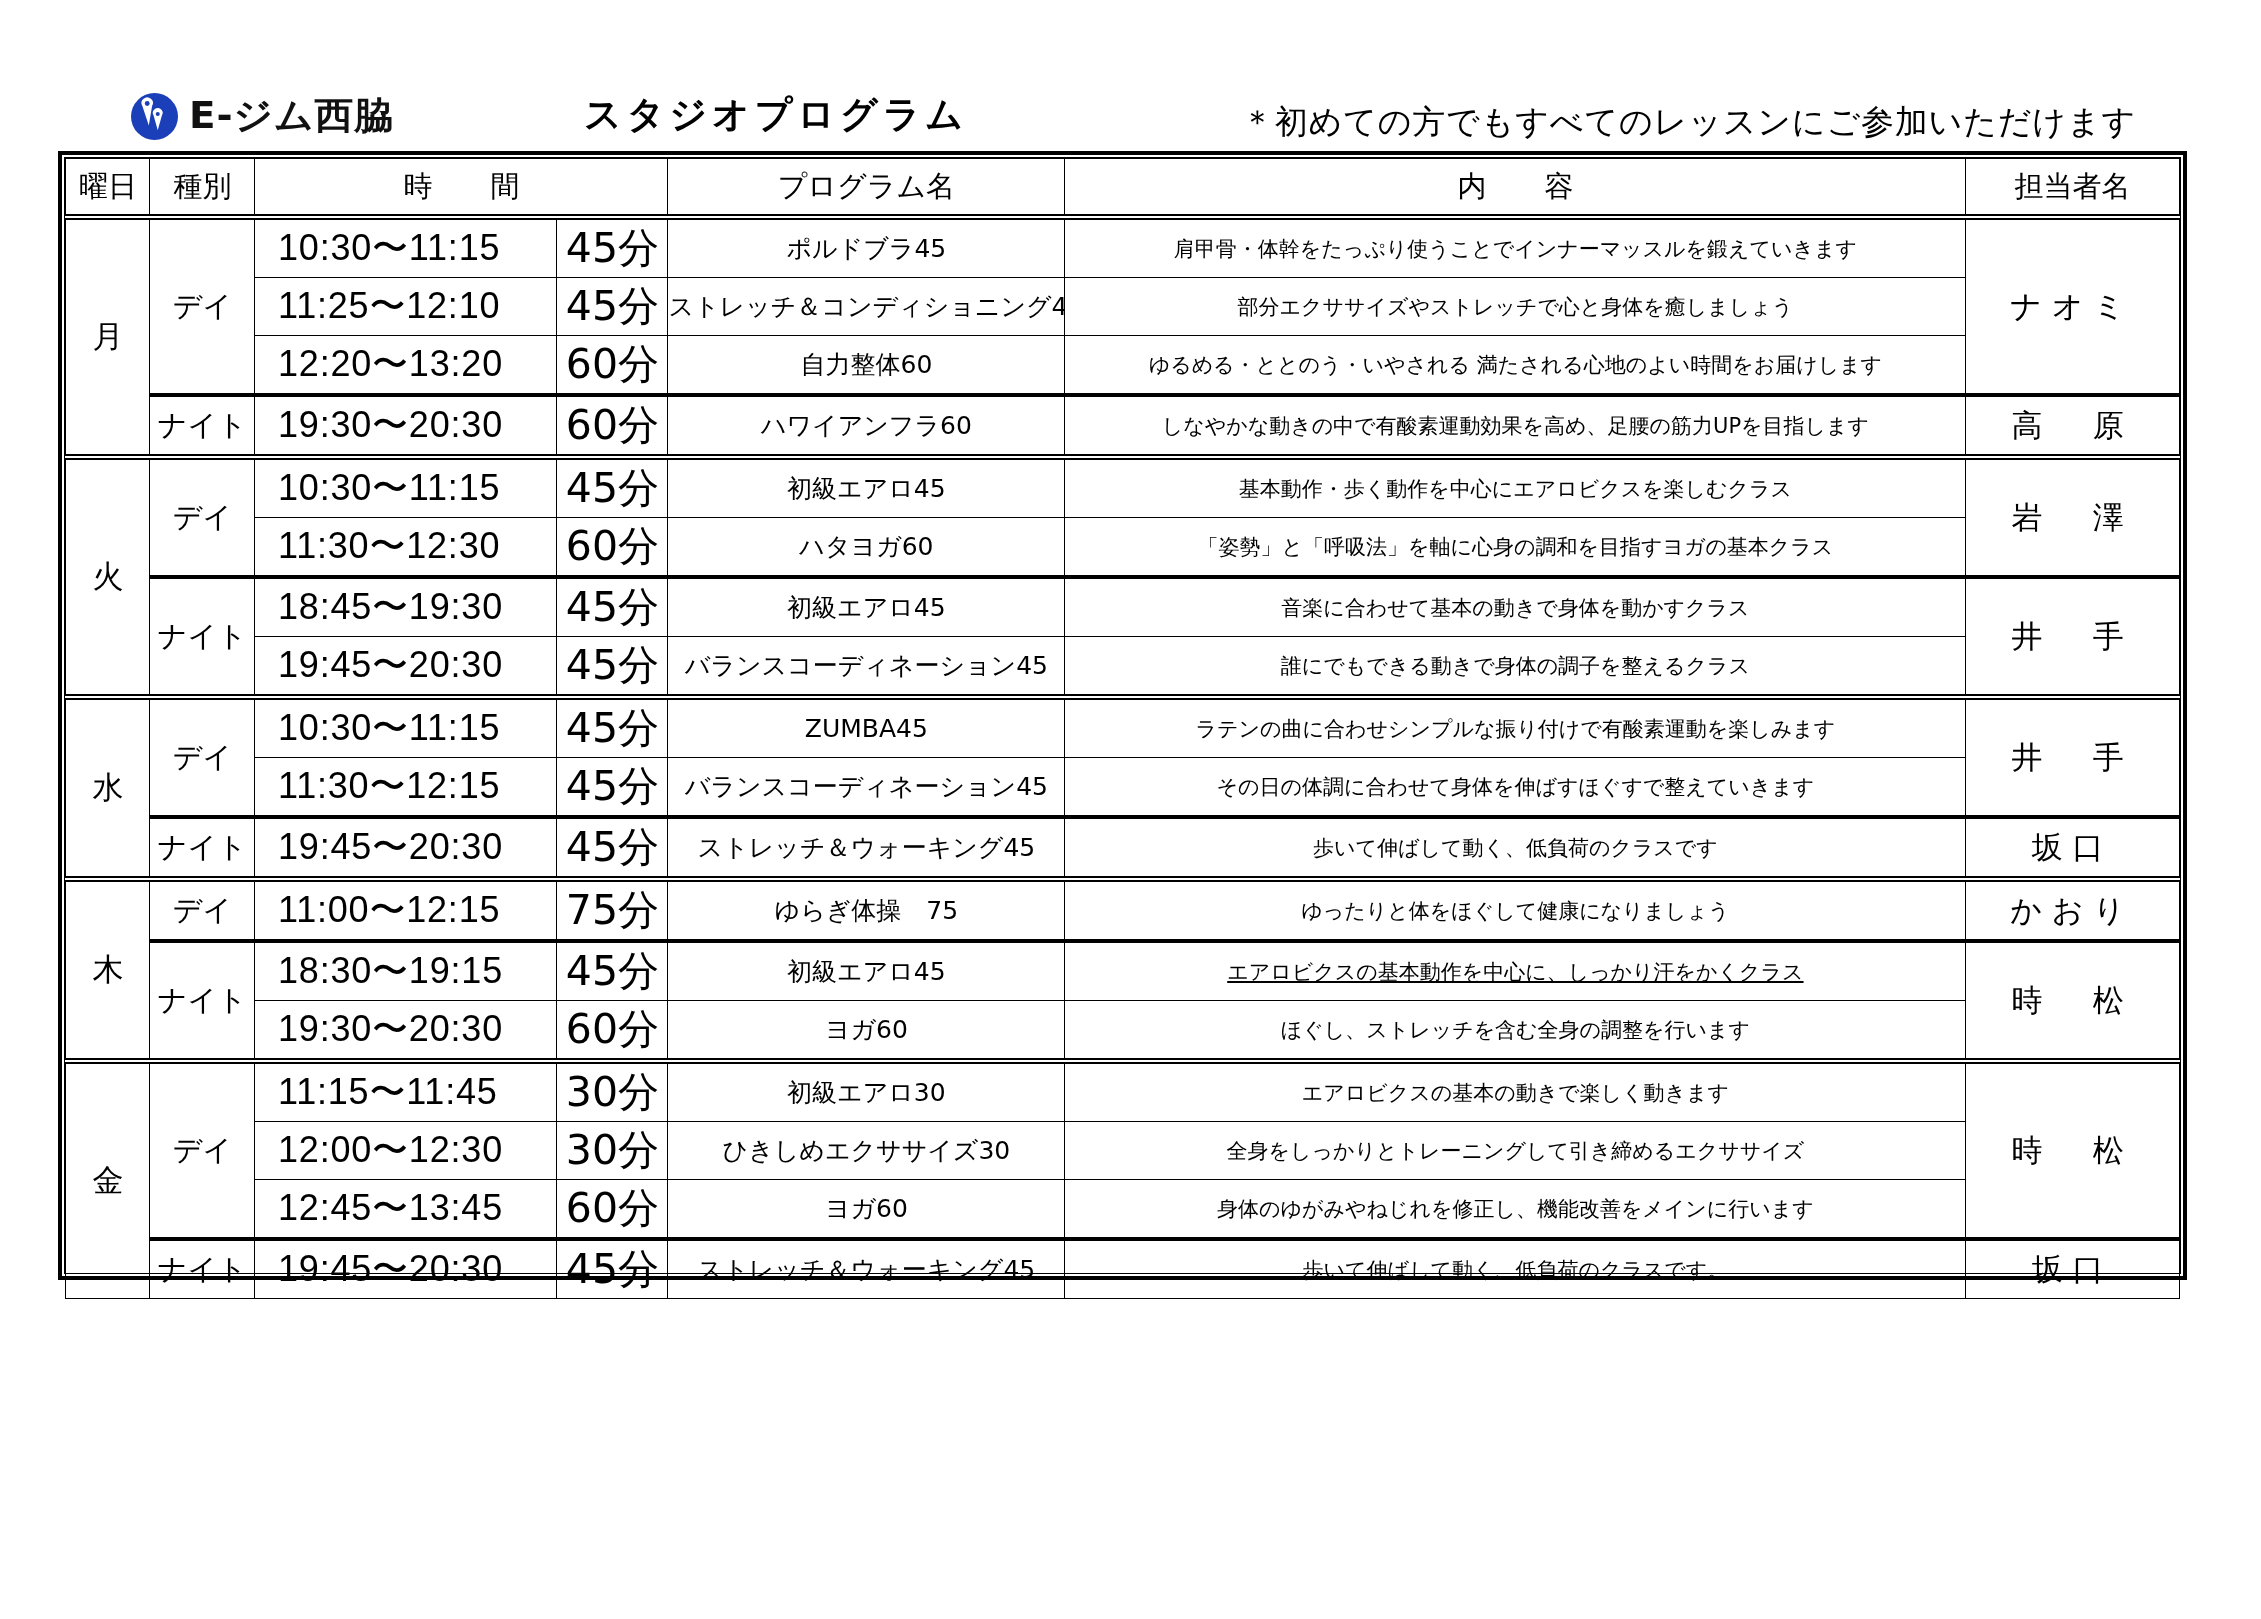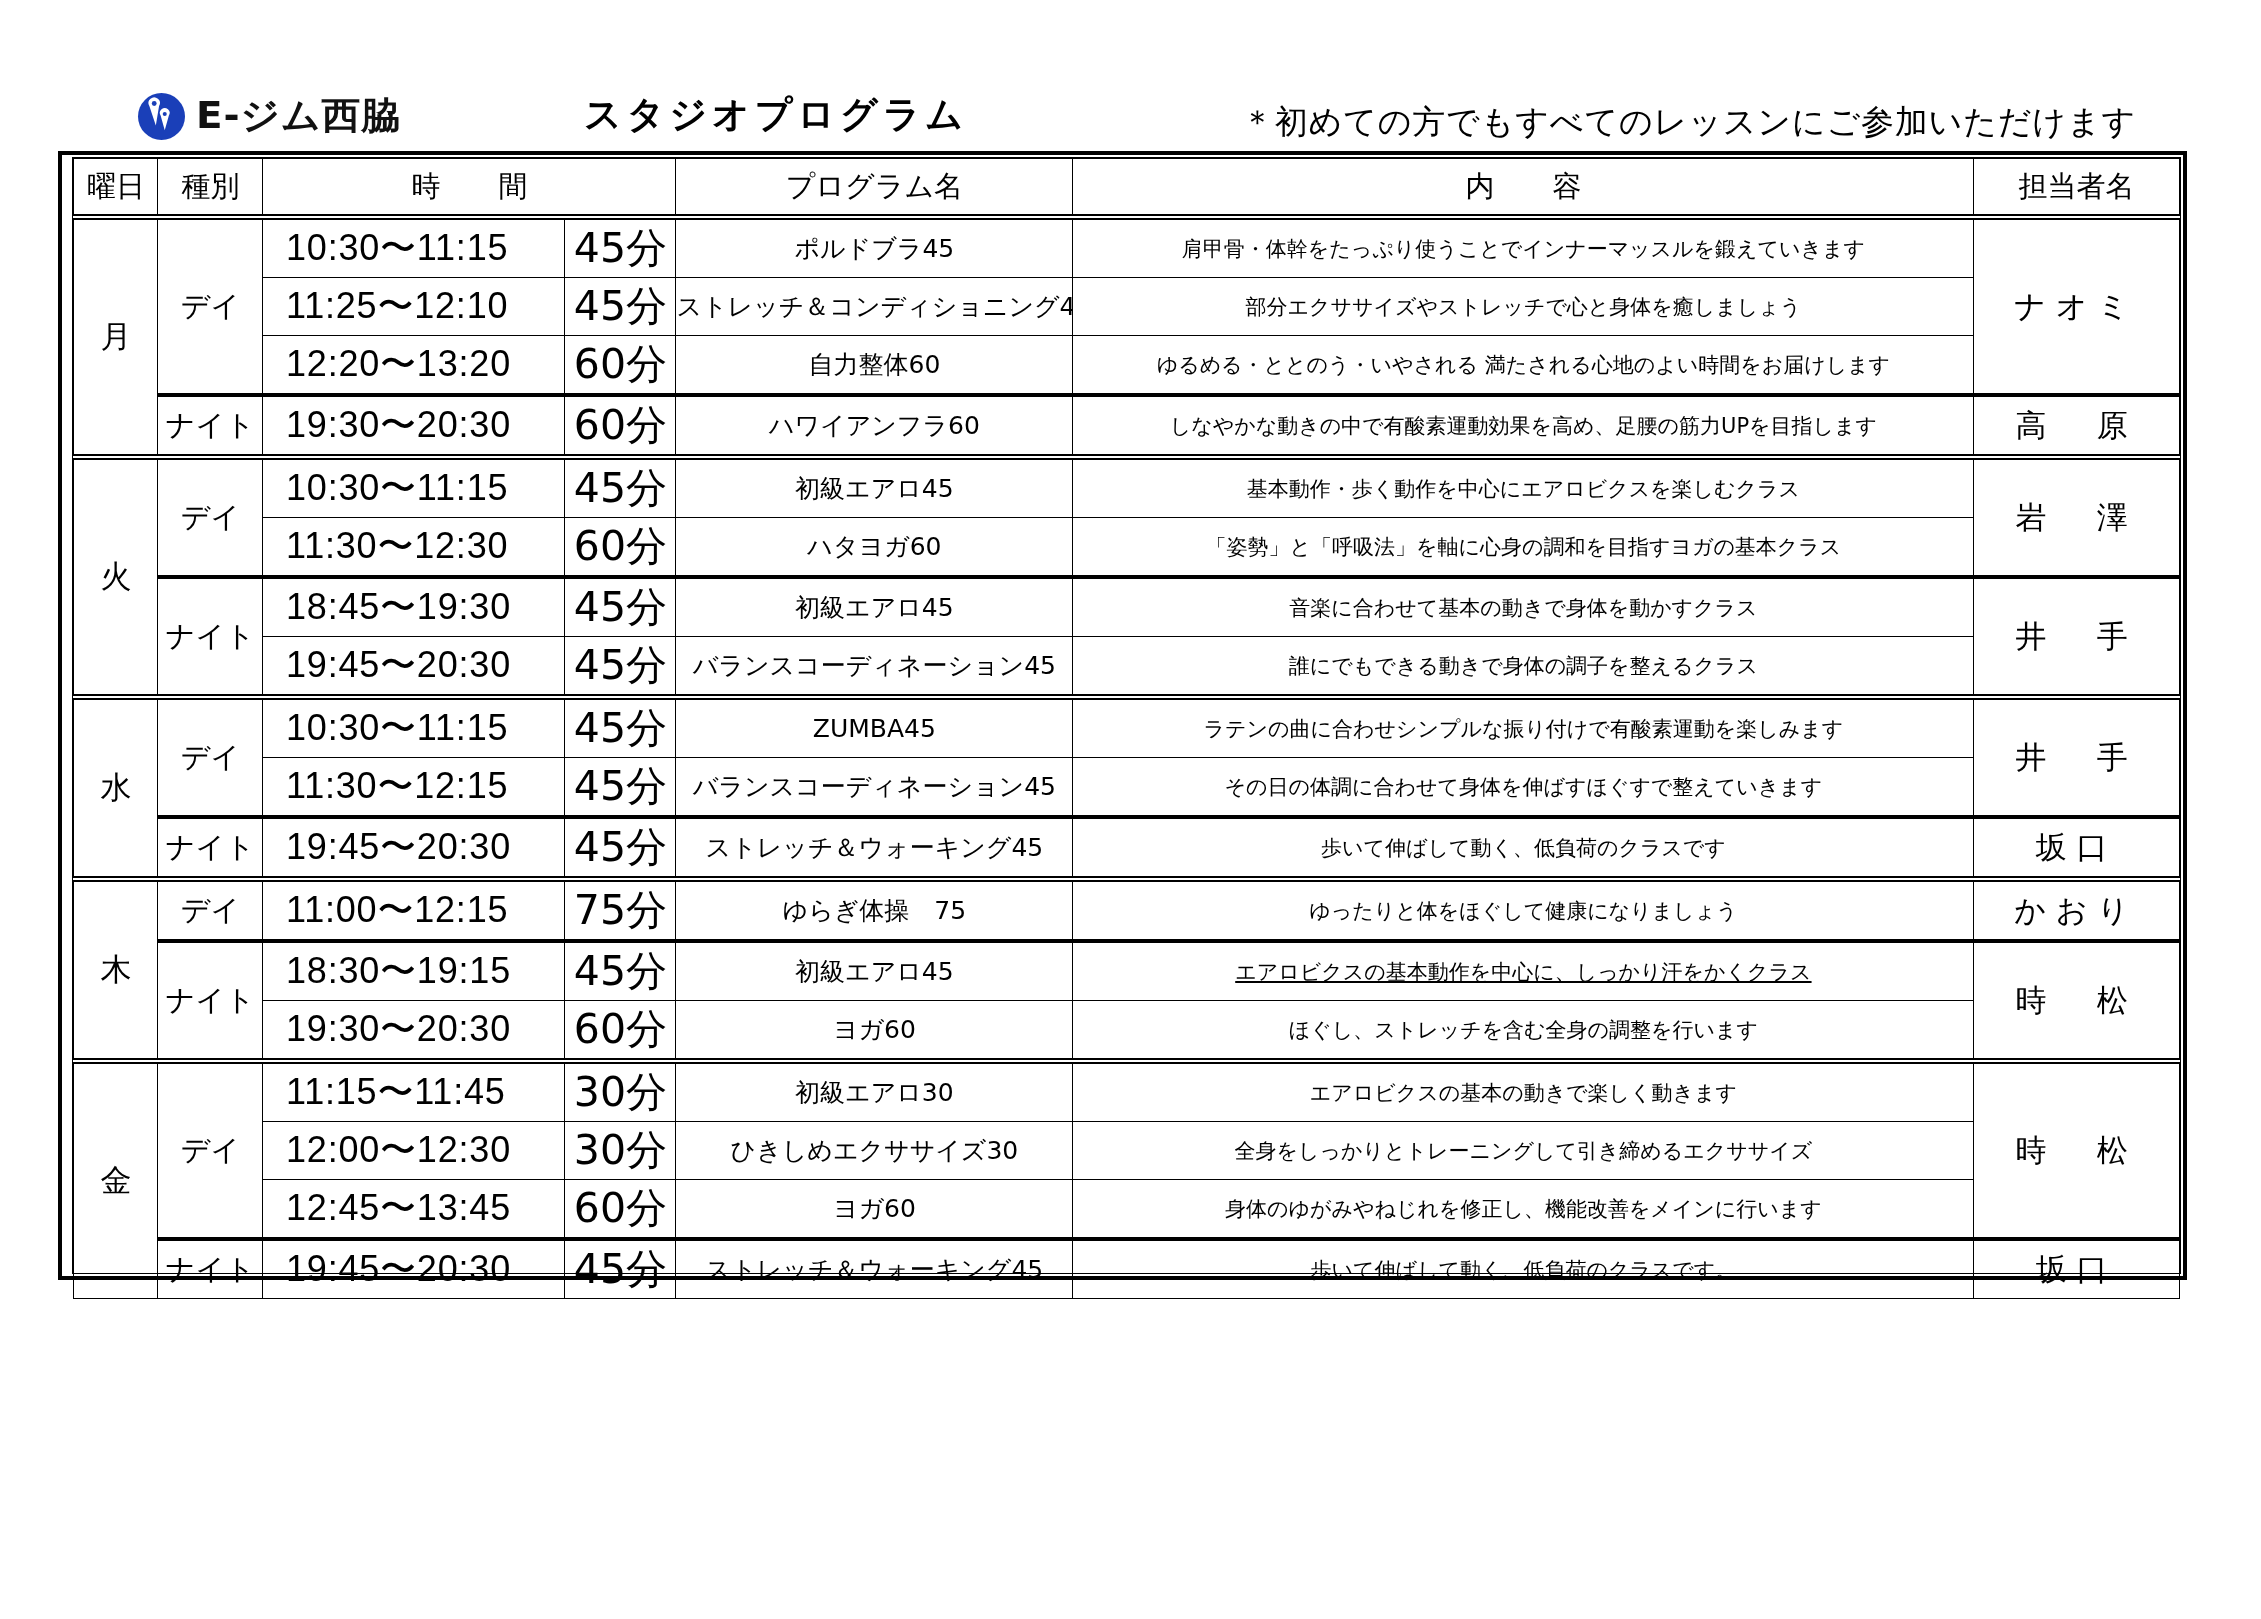--- a/index.html
+++ b/index.html
@@ -1,25 +1,25 @@
 <!DOCTYPE html>
 <html style="font-size:13px"><head>
 <meta charset="utf-8">
 <style>
   html, body { margin:0; padding:0; background:#ffffff; }
   body { width:2261px; height:1619px; position:relative; overflow:hidden; font-family:"DejaVu Sans", sans-serif; color:#000; }
-  .logo { position:absolute; left:138px; top:91px; height:50px; display:flex; align-items:center; gap:11.3px; }
+  .logo { position:absolute; left:131px; top:91px; height:50px; display:flex; align-items:center; gap:11.3px; }
   .logo-mark { width:47px; height:47px; border-radius:50%; background:#1a3fb8; position:relative; }
   .logo-mark svg { position:absolute; left:0; top:0; }
   .logo-text { font-family:"DejaVu Sans", sans-serif; font-weight:bold; font-size:37px; letter-spacing:0.8px; color:#111; transform:scaleX(1.05); transform-origin:left; }
   .title { position:absolute; left:584px; top:90px; font-size:37px; font-weight:bold; letter-spacing:4.8px; }
   .notice { position:absolute; left:1241px; top:100px; font-size:33px; font-weight:normal; letter-spacing:0.8px; }
 
   .table-wrap { position:absolute; left:58px; top:151px; width:2129px; height:1129px; border:4px solid #000; box-sizing:border-box; }
-  .inner { position:absolute; left:2.4px; top:2.4px; right:2.4px; bottom:2.4px; border:1.6px solid #000;margin-left:8px; }
+  .inner { position:absolute; left:2.4px; top:2.4px; right:2.4px; bottom:2.4px; border:1.6px solid #000; }
   table { border-collapse:collapse; position:absolute; left:0; top:0; width:100%; table-layout:fixed; }
   td, th { border:1.6px solid #000; text-align:center; vertical-align:middle; padding:0; font-weight:normal; overflow:hidden; white-space:nowrap; }
   th { height:55px; font-size:29px; }
   td { height:57px; }
   tr.block-start td { border-top:6.4px double #000; }
   thead th { border-bottom:2.4px solid #000; }
   .day { font-size:31px; }
   .kind { font-size:29px; }
   .time { font-size:36px; letter-spacing:0.8px; font-family:"Liberation Sans", sans-serif; text-align:left; padding-left:22.6px; }
   .dur { font-size:41px; }

